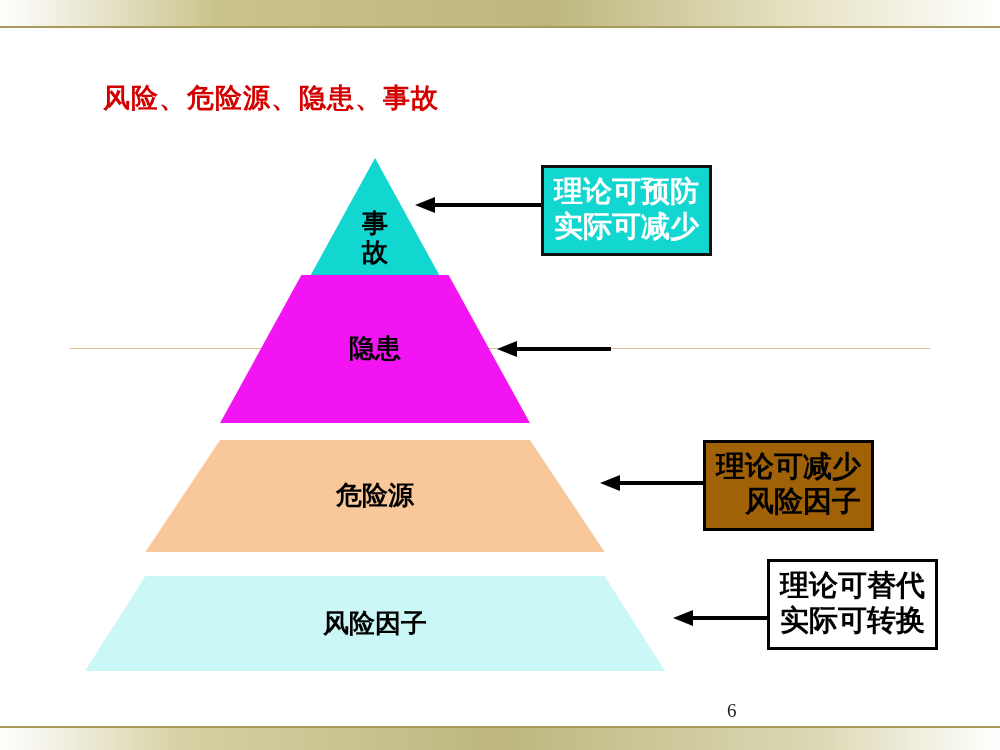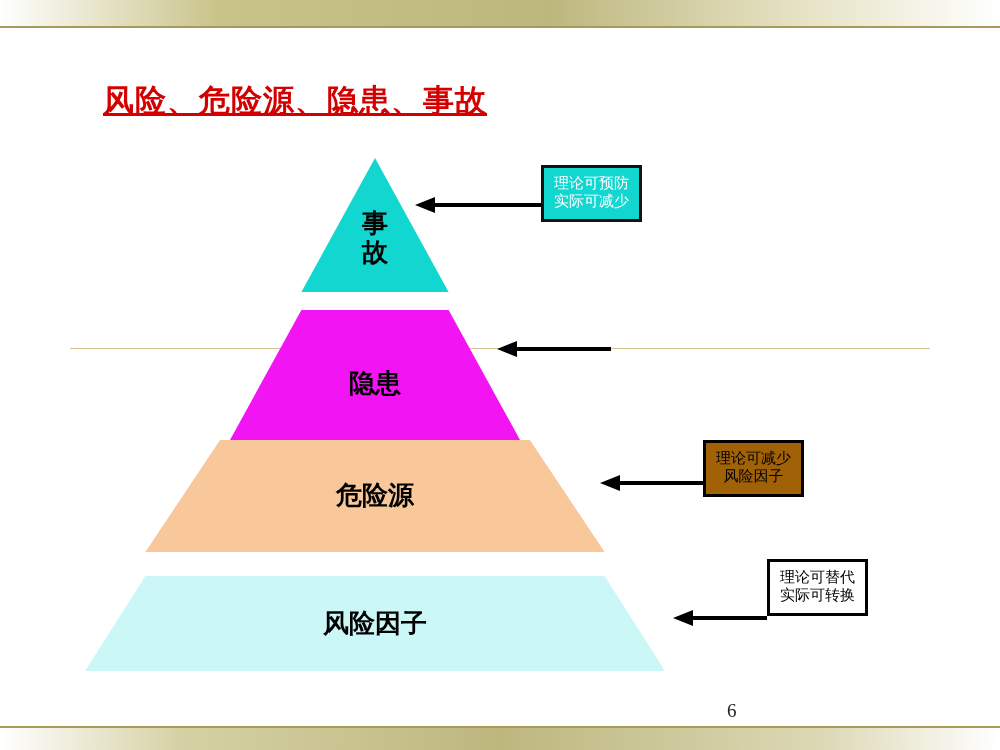--- a/index.html
+++ b/index.html
@@ -52,26 +52,25 @@
     width: 860px;
     height: 1px;
     background: #caa96a;
     opacity: 0.75;
   }
 
   .title {
     position: absolute;
     left: 103px;
     top: 80px;
-    font-size: 31px;
+    font-size: 27px;
     font-weight: bold;
     color: #d40000;
     letter-spacing: 1px;
     white-space: nowrap;
-    text-decoration: underline;
   }
 
   
   .pyramid {
     position: absolute;
     left: 85px;
     top: 158px;
     width: 580px;
     height: 528px;
   }
@@ -104,21 +103,21 @@
   
   
   #layer1 { top: 0; height: 134px; }
   #layer1 .shape {
     background: #12d6d0;
     clip-path: polygon(50% 0%, 62.69% 100%, 37.31% 100%);
   }
   #layer1 .lbl { margin-top: 26px; }
 
   
-  #layer2 { top: 152px; height: 148px; align-items: center; }
+  #layer2 { top: 117px; height: 148px; align-items: center; }
   #layer2 .shape {
     background: #f214f2;
     clip-path: polygon(37.31% 0%, 62.69% 0%, 76.71% 100%, 23.29% 100%);
   }
 
   
   #layer3 { top: 282px; height: 112px; }
   #layer3 .shape {
     background: #f9c89a;
     clip-path: polygon(23.29% 0%, 76.71% 0%, 89.59% 100%, 10.41% 100%);
@@ -130,24 +129,24 @@
     background: #ccf7f7;
     clip-path: polygon(10.41% 0%, 89.59% 0%, 100% 100%, 0% 100%);
   }
 
   
   .callout {
     position: absolute;
     border: 3px solid #000000;
     background: #ffffff;
     padding: 6px 10px 8px 10px;
-    font-size: 15px;
-    font-weight: normal;
+    font-size: 29px;
+    font-weight: bold;
     line-height: 1.22;
-    text-align: center;
+    text-align: right;
     white-space: nowrap;
   }
   .callout .line { display: block; }
 
   #callout1 { left: 541px; top: 165px; color: #ffffff; background: #12d6d0; border-color: #111111; }
   #callout2 { left: 611px; top: 301px; color: #f214f2; background: #ffffff; }
   #callout3 { left: 703px; top: 440px; color: #000000; background: #a16207; }
   #callout4 { left: 767px; top: 559px; color: #000000; background: #ffffff; }
 
   

